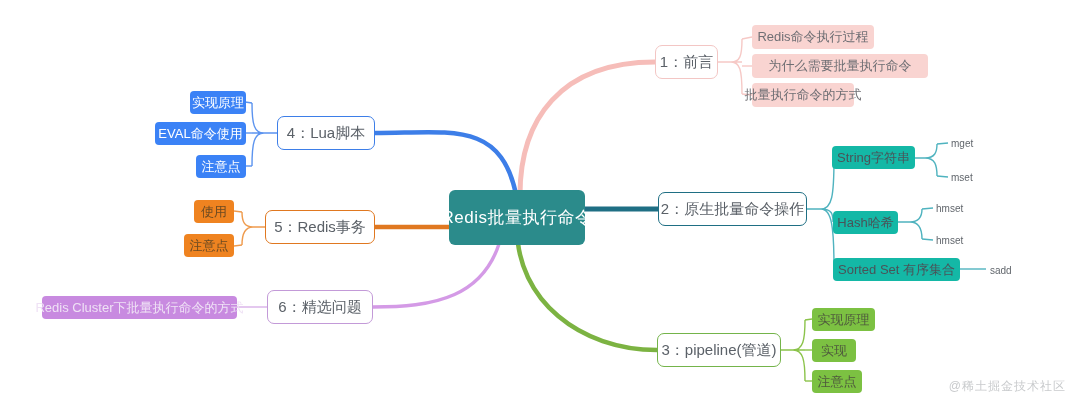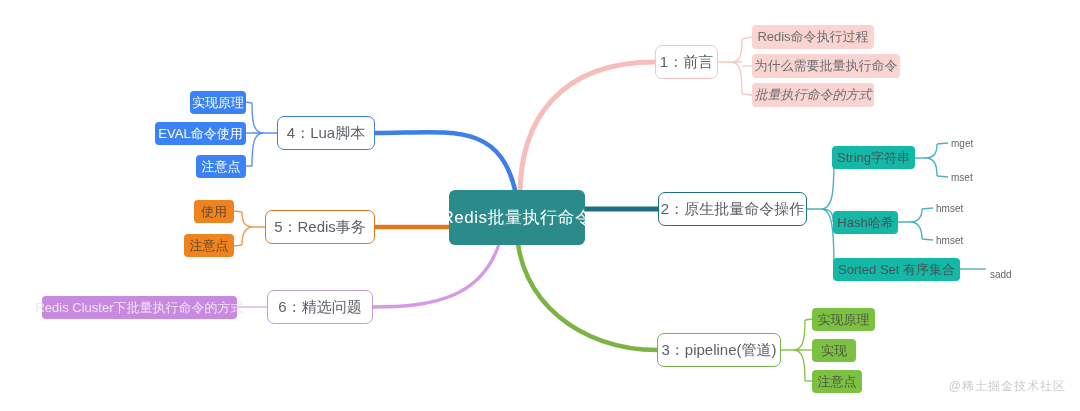--- a/index.html
+++ b/index.html
@@ -109,24 +109,24 @@
   <div class="node root" style="left:449px;top:190px;width:136px;height:55px;">
     <span>Redis批量执行命令</span>
   </div>
 
   <div class="node branch b1" style="left:655px;top:45px;width:63px;height:34px;">
     <span>1：前言</span>
   </div>
   <div class="node chip pink" style="left:752px;top:25px;width:122px;height:24px;">
     <span>Redis命令执行过程</span>
   </div>
-  <div class="node chip pink" style="left:752px;top:54px;width:148px;height:24px;">
+  <div class="node chip pink" style="left:752px;top:54px;width:176px;height:24px;">
     <span>为什么需要批量执行命令</span>
   </div>
-  <div class="node chip pink" style="left:752px;top:83px;width:122px;height:24px;font-style:italic;">
+  <div class="node chip pink" style="left:752px;top:83px;width:102px;height:24px;">
     <span>批量执行命令的方式</span>
   </div>
 
   <div class="node branch b2" style="left:658px;top:192px;width:149px;height:34px;">
     <span>2：原生批量命令操作</span>
   </div>
   <div class="node chip teal" style="left:832px;top:146px;width:83px;height:23px;">
     <span>String字符串</span>
   </div>
   <div class="node chip teal" style="left:833px;top:211px;width:65px;height:23px;">
@@ -140,21 +140,21 @@
   </div>
   <div class="node leaf" style="left:951px;top:167px;width:50px;height:20px;">
     <span>mset</span>
   </div>
   <div class="node leaf" style="left:936px;top:198px;width:55px;height:20px;">
     <span>hmset</span>
   </div>
   <div class="node leaf" style="left:936px;top:230px;width:55px;height:20px;">
     <span>hmset</span>
   </div>
-  <div class="node leaf" style="left:990px;top:260px;width:50px;height:20px;align-items:flex-end;">
+  <div class="node leaf" style="left:990px;top:260px;width:50px;height:20px;">
     <span>sadd</span>
   </div>
 
   <div class="node branch b3" style="left:657px;top:333px;width:124px;height:34px;">
     <span>3：pipeline(管道)</span>
   </div>
   <div class="node chip green" style="left:812px;top:308px;width:63px;height:23px;">
     <span>实现原理</span>
   </div>
   <div class="node chip green" style="left:812px;top:339px;width:44px;height:23px;">

